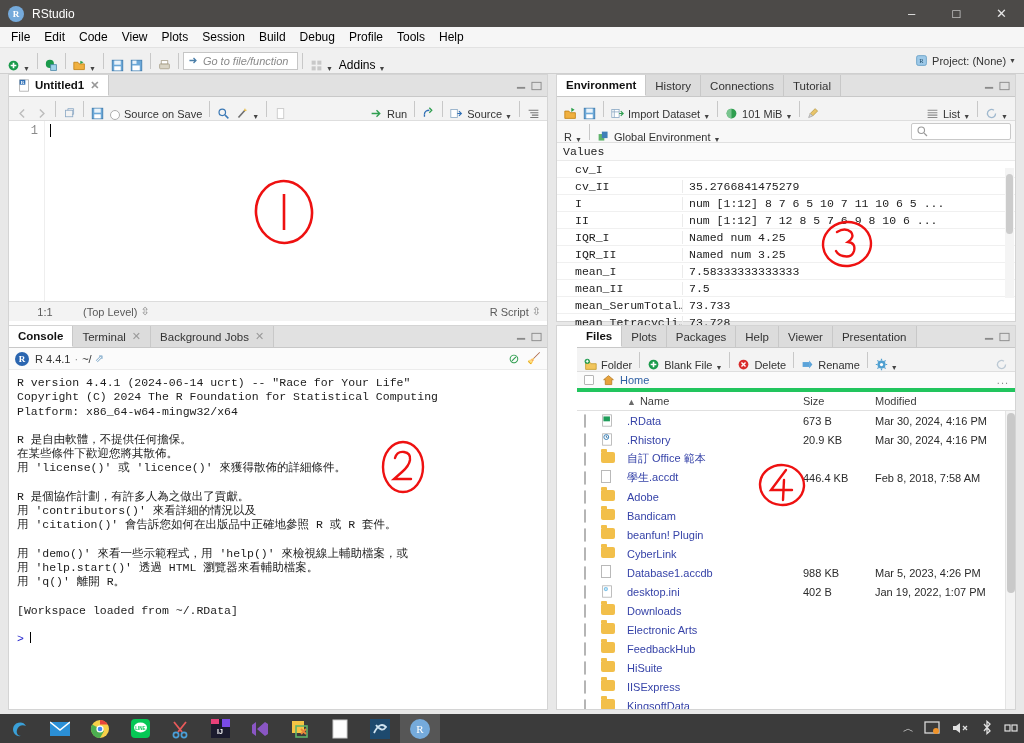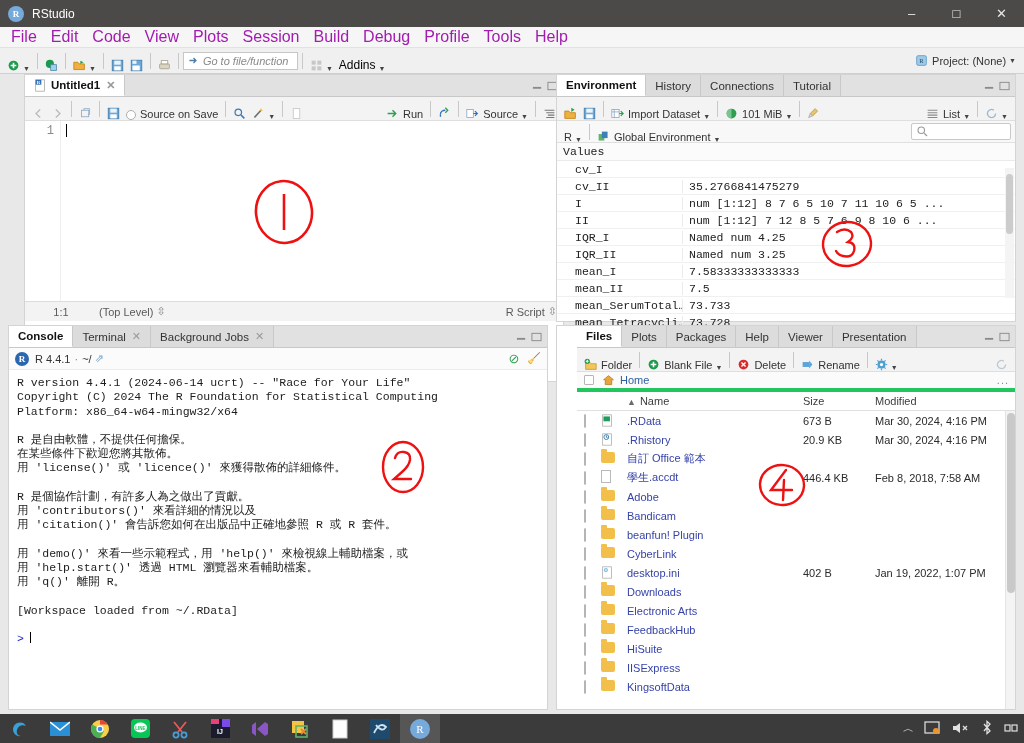--- a/index.html
+++ b/index.html
@@ -30,21 +30,21 @@
     width: 45px; height: 27px; display: flex; align-items: center;
     justify-content: center; color: #e8e8e8; font-size: 13px;
   }
 
   
   .menubar {
     height: 21px; background: #f6f6f6; display: flex;
     align-items: center; border-bottom: 1px solid #e2e2e2;
     padding-left: 4px;
   }
-  .menubar .mi { padding: 4px 7px; font-size: 16px; color: #a21caf; }
+  .menubar .mi { padding: 4px 7px; font-size: 12px; color: #000000; }
 
   
   .maintoolbar {
     height: 26px; background: #f0f0f0; display: flex;
     align-items: center; border-bottom: 1px solid #cfcfcf;
     padding: 0 4px;
   }
   .tb-item { display: flex; align-items: flex-end; padding: 0 3px; height: 22px; }
   .tb-sep { width: 1px; height: 16px; background: #c8c8c8; margin: 0 4px; }
   .caret { font-size: 7px; color: #444; margin-left: 3px; }
@@ -81,21 +81,21 @@
     border-bottom: 1px solid #dedede; padding: 0 4px; font-size: 11px;
     color: #333;
   }
   .pane-toolbar2 {
     height: 22px; background: #f8f8f8; display: flex; align-items: center;
     border-bottom: 1px solid #e0e0e0; padding: 0 4px; font-size: 11px;
     color: #333;
   }
 
   
-  #source-pane { left: 24px; top: 0px; width: 540px; height: 308px; }
+  #source-pane { left: 8px; top: 0px; width: 540px; height: 308px; }
   .editor-body { position: relative; height: 180px; background: #ffffff;
                  display: flex; font-family: "Liberation Mono", monospace; }
   .gutter { width: 36px; background: #ffffff; color: #8a8a8a; font-size: 12px;
             text-align: right; padding: 3px 6px 0 0; border-right: 1px solid #eee; }
   .code-area { flex: 1; padding: 3px 0 0 5px; position: relative; }
   .caret-line { display: inline-block; width: 1px; height: 13px;
                 background: #000; vertical-align: middle; }
   .editor-status {
     height: 20px; background: #f3f3f3; border-top: 1px solid #dcdcdc;
     display: flex; align-items: center; font-size: 11px; color: #5a5a5a;
@@ -761,20 +761,27 @@
         </div>
 
         <div class="frow">
           <span class="f-chk"><span class="cbox"></span></span>
           <span class="f-icon"><span class="folder-ic"></span></span>
           <span class="f-name">CyberLink</span>
           <span class="f-size"></span>
           <span class="f-mod"></span>
         </div>
 
+        <div class="frow">
+          <span class="f-chk"><span class="cbox"></span></span>
+          <span class="f-icon"><span class="file-ic"></span></span>
+          <span class="f-name">Database1.accdb</span>
+          <span class="f-size">988 KB</span>
+          <span class="f-mod">Mar 5, 2023, 4:26 PM</span>
+        </div>
 
         <div class="frow">
           <span class="f-chk"><span class="cbox"></span></span>
           <span class="f-icon"><svg class="ic" viewBox="0 0 16 16">
                 <rect x="2" y="1" width="11" height="14" fill="#fff" stroke="#b0b0b0"></rect>
                 <circle cx="6" cy="5" r="2.6" fill="#7fc3e8"></circle>
                 <circle cx="6" cy="5" r="1" fill="#fff"></circle>
               </svg></span>
           <span class="f-name">desktop.ini</span>
           <span class="f-size">402 B</span>

